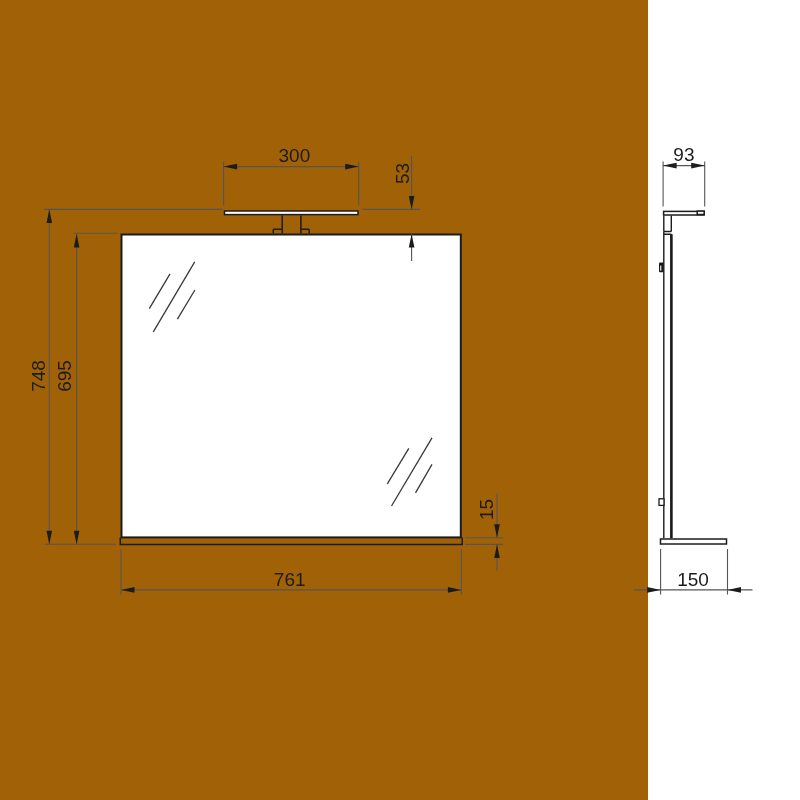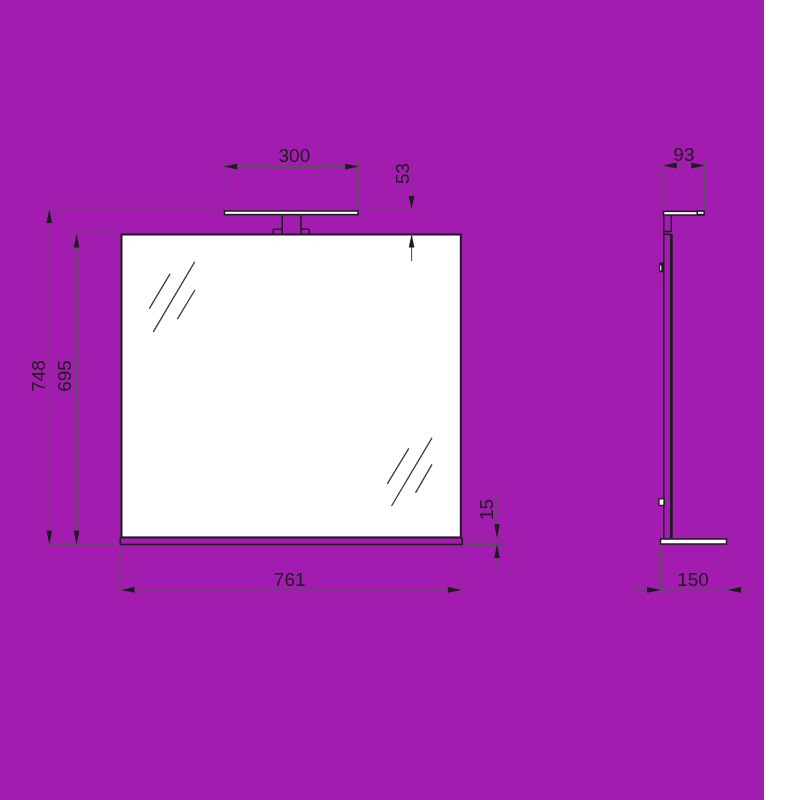--- a/index.html
+++ b/index.html
@@ -1,16 +1,16 @@
 <!DOCTYPE html>
 <html><head>
 <meta charset="utf-8">
 <style>
   html,body{margin:0;padding:0;background:#ffffff;}
-  .page{width:764px;height:800px;position:relative;background:#a21caf;}
+  .page{width:648px;height:800px;position:relative;background:#a16207;}
   svg{position:absolute;top:0;left:0;}
   text{font-family:"Liberation Sans",sans-serif;font-size:19px;fill:#1c1c1c;}
 </style>
 </head>
 <body>
 <div class="page">
 <svg width="800" height="800" viewBox="0 0 800 800">
 
   <rect x="121.5" y="234.5" width="339.3" height="302.9" fill="#fff" stroke="#1c1c1c" stroke-width="2"></rect>
 

